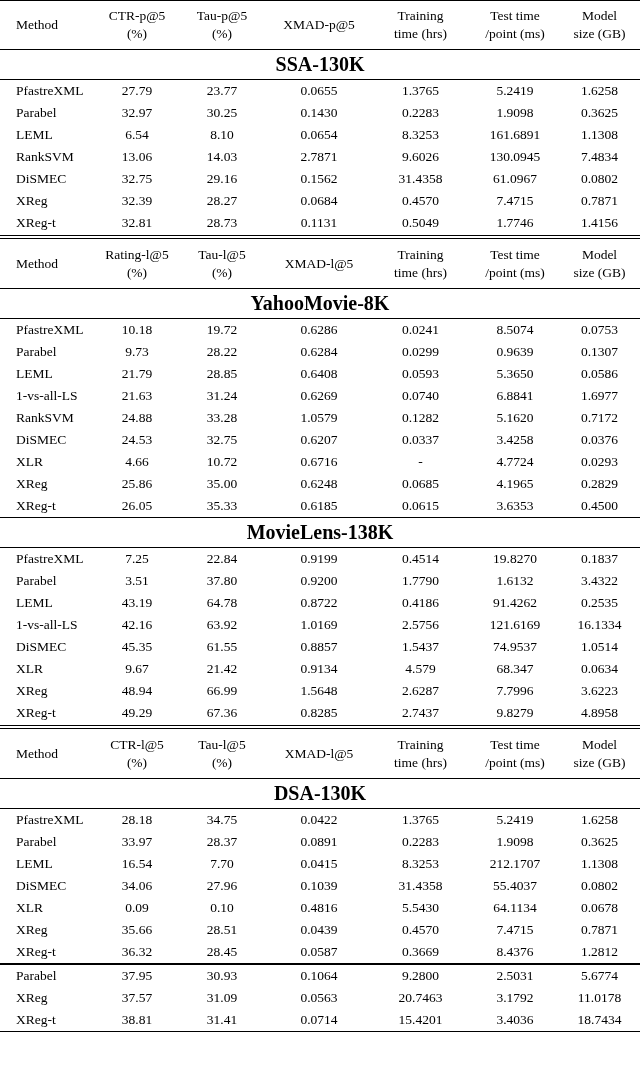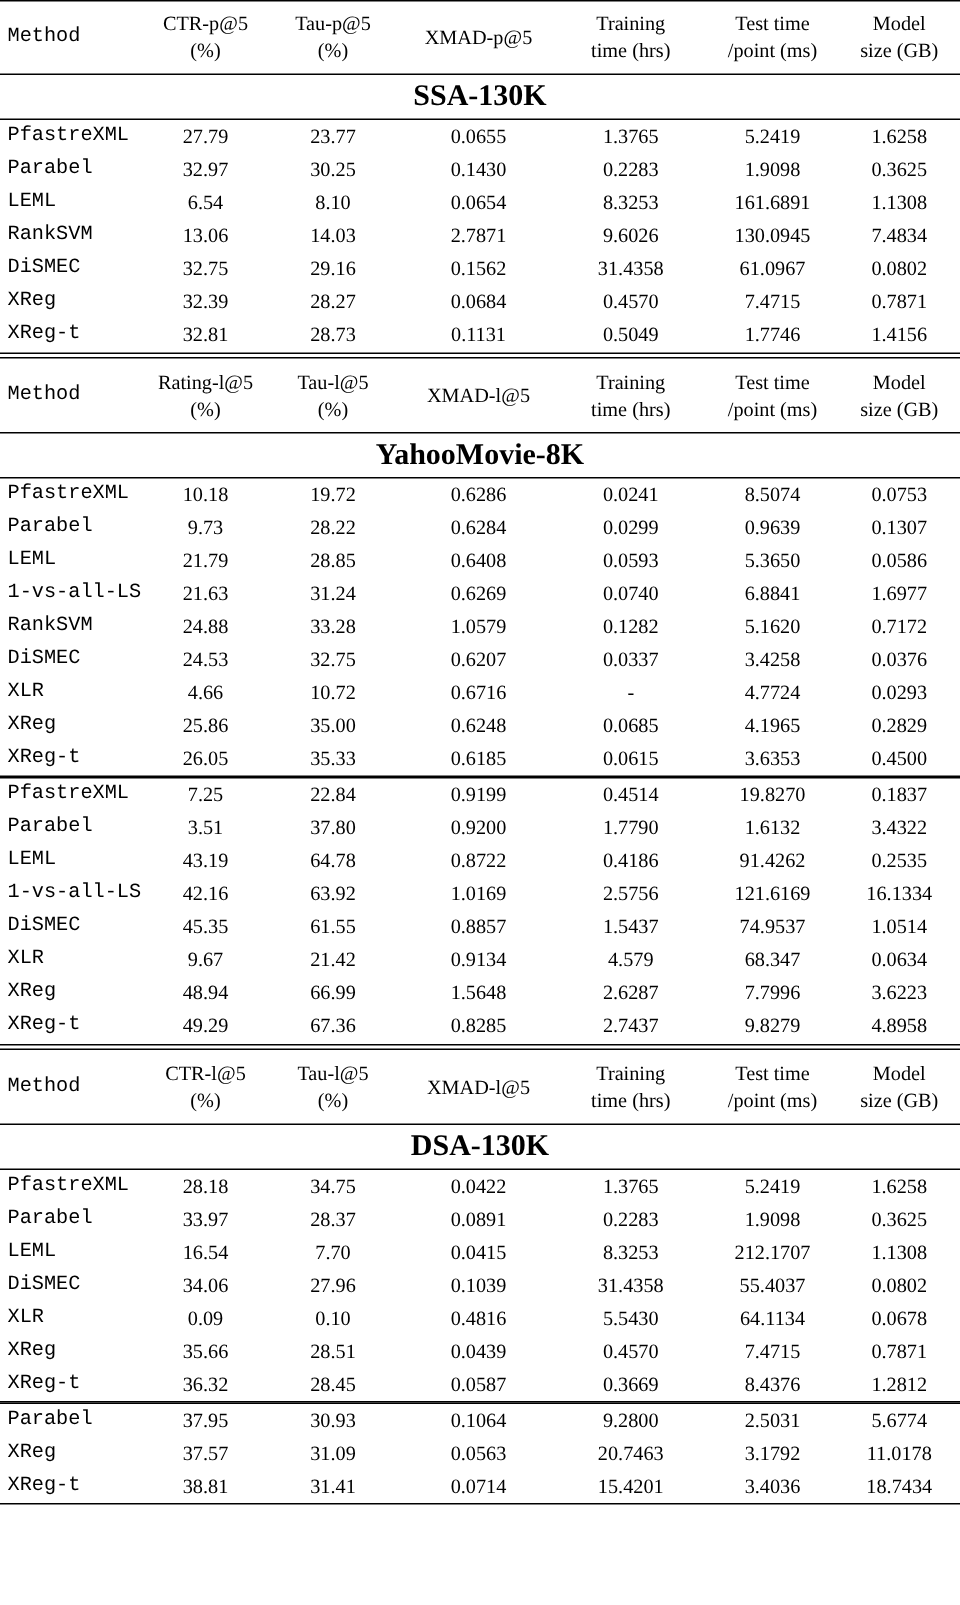--- a/index.html
+++ b/index.html
@@ -40,22 +40,21 @@
     line-height:1.3;
   }
   .cell {
     text-align:center;
     font-size:13.5px;
     white-space:pre-line;
     line-height:1.25;
   }
   .cell.method {
     text-align:left;
-    padding-left:5px;
-    font-family:Liberation Mono, monospace;
+    padding-left:16px;
   }
   .data-row { height:22px; }
   .data-row .cell { white-space:nowrap; }
   .bold { font-weight:normal; }
   .section-title {
     width:640px;
     text-align:center;
     font-weight:bold;
     font-size:20px;
     height:29px;
@@ -241,20 +240,21 @@
       <div class="row data-row">
         <div class="cell method">XReg-t</div>
         <div class="cell bold">26.05</div>
         <div class="cell bold">35.33</div>
         <div class="cell bold">0.6185</div>
         <div class="cell">0.0615</div>
         <div class="cell">3.6353</div>
         <div class="cell">0.4500</div>
       </div>
       <div class="rule"></div>
+      <div class="section-title">MovieLens-138K</div>
       <div class="rule"></div>
       <div class="row data-row">
         <div class="cell method">PfastreXML</div>
         <div class="cell">7.25</div>
         <div class="cell">22.84</div>
         <div class="cell">0.9199</div>
         <div class="cell">0.4514</div>
         <div class="cell">19.8270</div>
         <div class="cell">0.1837</div>
       </div>

